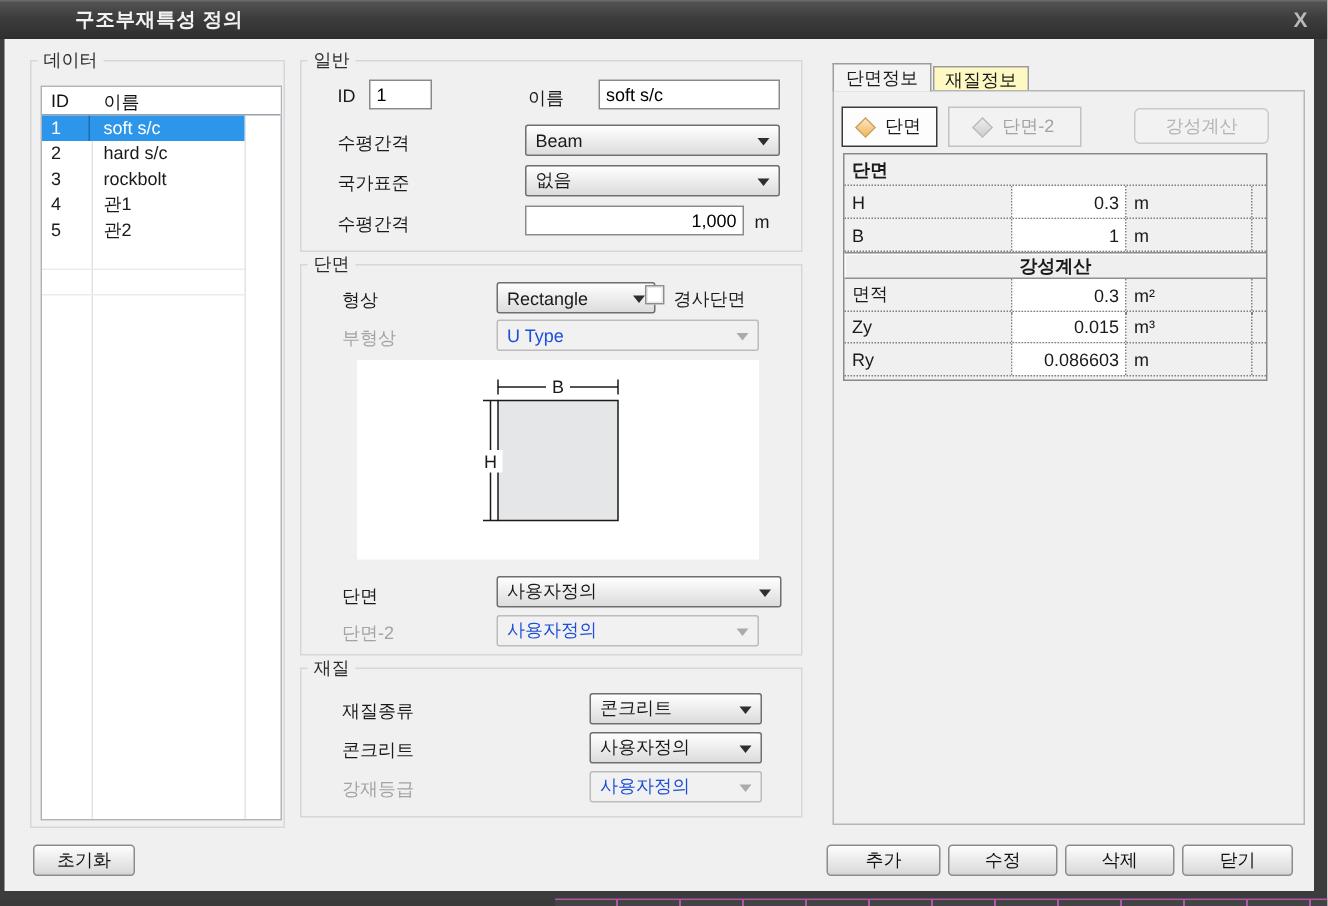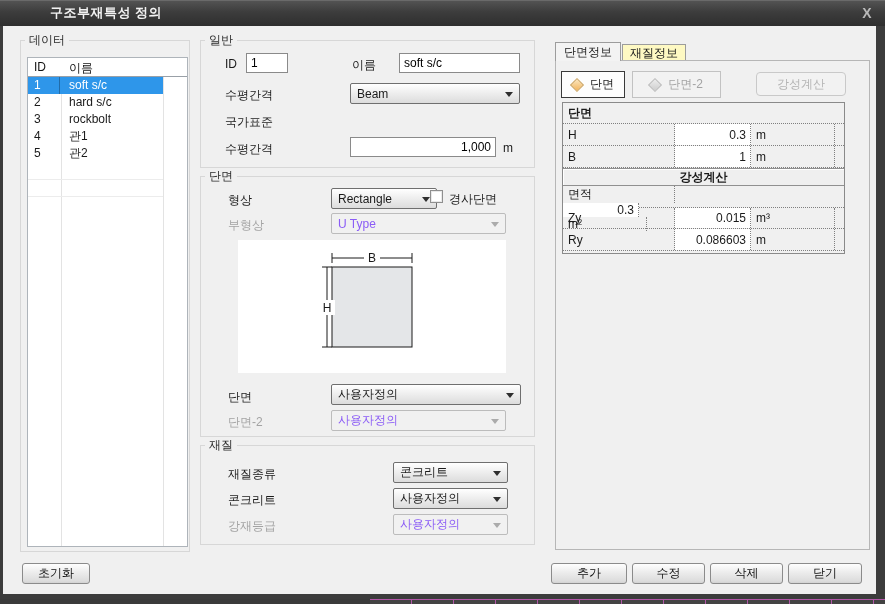--- a/index.html
+++ b/index.html
@@ -33,21 +33,21 @@
   
   input.ti { position:absolute; border:1px solid #8a8a8a; background:#fff; font:12px "Liberation Sans","DejaVu Sans",sans-serif; padding:0 4px; color:#000; }
   input.ti.num { text-align:right; }
 
   
   .dd { position:absolute; height:21px; border:1px solid #6f6f6f; border-radius:2px;
     background:linear-gradient(180deg,#ffffff 0%,#efefef 45%,#dcdcdc 100%);
     display:flex; align-items:center; padding:0 18px 0 6px; }
   .dd-arrow { position:absolute; right:6px; top:8px; width:0; height:0;
     border-left:4px solid transparent; border-right:4px solid transparent; border-top:5px solid #2e2e2e; }
-  .dd.dis { background:#f1f1f1; border-color:#bcbcbc; color:#8b5cf6; }
+  .dd.dis { background:#f1f1f1; border-color:#bcbcbc; color:#1d4ed8; }
   .dd.dis .dd-arrow { border-top-color:#ababab; }
 
   
   .cb { position:absolute; width:13px; height:13px; background:#fff; border:1px solid #8f8f8f;
     box-shadow:inset 0 0 0 1px #e9e9e9; }
 
   
   .ltable { position:absolute; left:27px; top:57px; width:161px; height:490px; background:#fff; border:1px solid #aeb4ba; }
   .colsep { position:absolute; top:0; bottom:0; width:1px; background:#e3e3e3; }
   .lt-header { position:absolute; left:0; top:0; width:100%; height:19px; border-bottom:1px solid #99a0a7; background:#fff; }
@@ -144,20 +144,24 @@
   <span class="lbl" style="left:352px;top:57px;">이름</span>
   <input class="ti" style="left: 399px; top: 53px; width: 121px; height: 20px;" value="soft s/c">
 
   <span class="lbl" style="left:225px;top:87px;">수평간격</span>
   <div class="dd" style="left:350px;top:83px;width:170px;">
     <span>Beam</span>
     <span class="dd-arrow"></span>
   </div>
 
   <span class="lbl" style="left:225px;top:114px;">국가표준</span>
+  <div class="dd" style="left:350px;top:110px;width:170px;">
+    <span>없음</span>
+    <span class="dd-arrow"></span>
+  </div>
 
   <span class="lbl" style="left:225px;top:141px;">수평간격</span>
   <input class="ti num" style="left: 350px; top: 137px; width: 146px; height: 20px;" value="1,000">
   <span class="lbl" style="left:503px;top:141px;">m</span>
 
   <div class="group" style="left:200px;top:176px;width:335px;height:261px;"></div>
   <span class="grouplabel" style="left:205px;top:169px;">단면</span>
 
   <span class="lbl" style="left:228px;top:192px;">형상</span>
   <div class="dd" style="left:331px;top:188px;width:106px;">
@@ -243,21 +247,21 @@
       <span class="c3">m</span>
       <span class="c4"></span>
     </div>
     <div class="irow" style="height:22px;">
       <span class="c1">B</span>
       <span class="c2">1</span>
       <span class="c3">m</span>
       <span class="c4"></span>
     </div>
     <div class="icalc">강성계산</div>
-    <div class="irow" style="height:22px;flex-direction:column;">
+    <div class="irow" style="height:22px;">
       <span class="c1">면적</span>
       <span class="c2">0.3</span>
       <span class="c3">m²</span>
       <span class="c4"></span>
     </div>
     <div class="irow" style="height:21px;">
       <span class="c1">Zy</span>
       <span class="c2">0.015</span>
       <span class="c3">m³</span>
       <span class="c4"></span>

